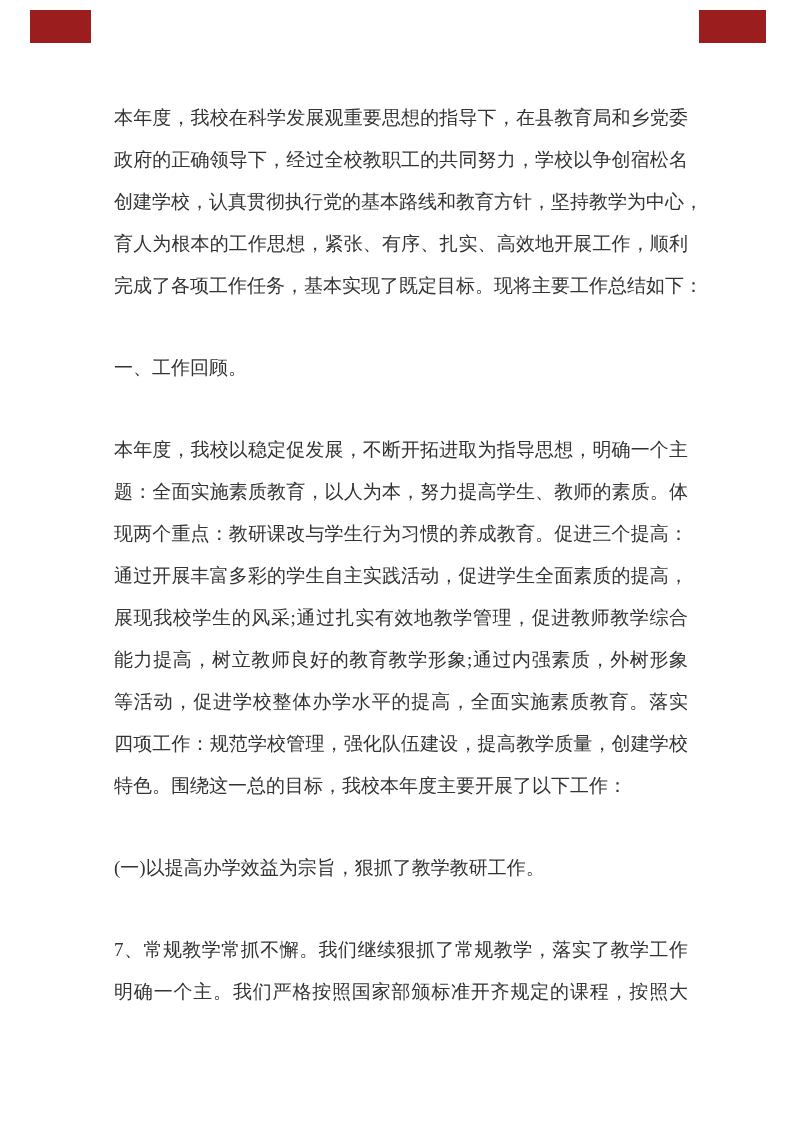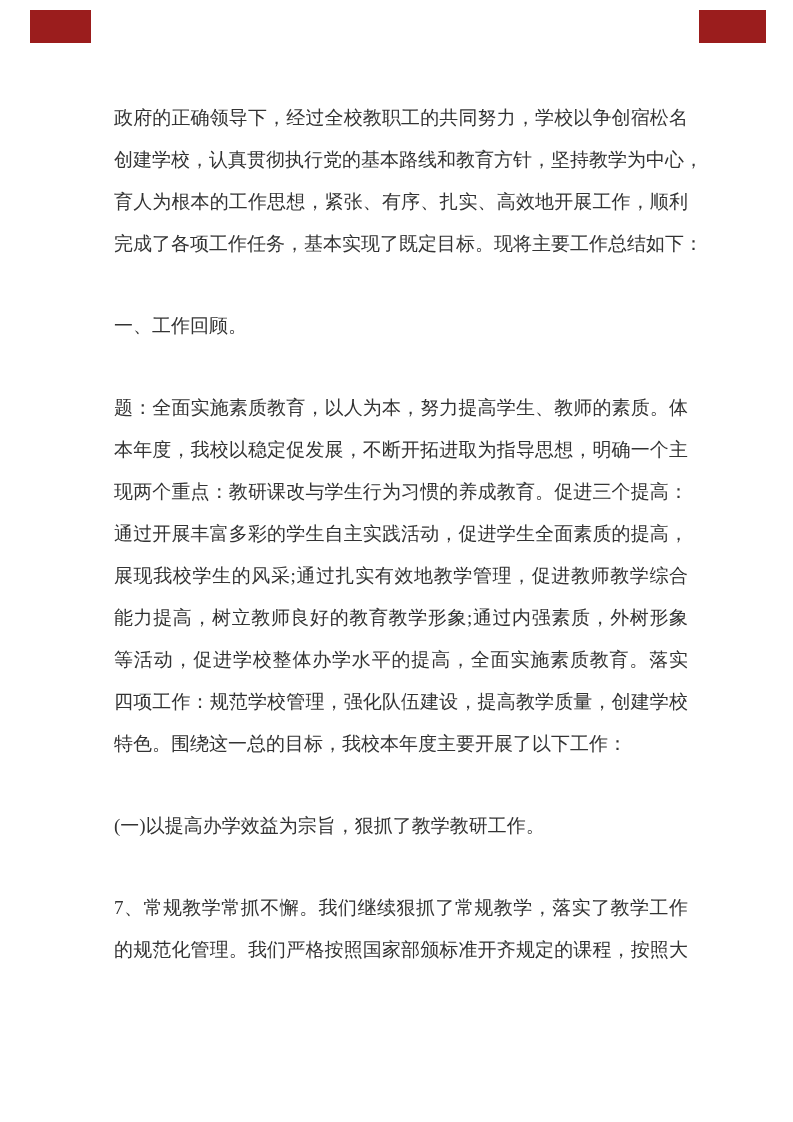--- a/index.html
+++ b/index.html
@@ -46,39 +46,40 @@
 </style>
 </head>
 <body>
 
 <div class="corner-block left" style="background: rgb(155, 29, 29);"></div>
 
 <div class="corner-block right" style="background: rgb(155, 29, 29);"></div>
 
 <div class="doc" style="color: rgb(51, 51, 51);">
     <div class="block">
+      <div class="line fill">本年度，我校在科学发展观重要思想的指导下，在县教育局和乡党委</div>
       <div class="line fill">政府的正确领导下，经过全校教职工的共同努力，学校以争创宿松名</div>
       <div class="line fill">创建学校，认真贯彻执行党的基本路线和教育方针，坚持教学为中心，</div>
       <div class="line fill">育人为根本的工作思想，紧张、有序、扎实、高效地开展工作，顺利</div>
       <div class="line fill">完成了各项工作任务，基本实现了既定目标。现将主要工作总结如下：</div>
     </div>
     <div class="block">
       <div class="line">一、工作回顾。</div>
     </div>
     <div class="block">
+      <div class="line fill">本年度，我校以稳定促发展，不断开拓进取为指导思想，明确一个主</div>
       <div class="line fill">题：全面实施素质教育，以人为本，努力提高学生、教师的素质。体</div>
-      <div class="line fill">本年度，我校以稳定促发展，不断开拓进取为指导思想，明确一个主</div>
       <div class="line fill">现两个重点：教研课改与学生行为习惯的养成教育。促进三个提高：</div>
       <div class="line fill">通过开展丰富多彩的学生自主实践活动，促进学生全面素质的提高，</div>
       <div class="line fill">展现我校学生的风采;通过扎实有效地教学管理，促进教师教学综合</div>
       <div class="line fill">能力提高，树立教师良好的教育教学形象;通过内强素质，外树形象</div>
       <div class="line fill">等活动，促进学校整体办学水平的提高，全面实施素质教育。落实</div>
       <div class="line fill">四项工作：规范学校管理，强化队伍建设，提高教学质量，创建学校</div>
       <div class="line">特色。围绕这一总的目标，我校本年度主要开展了以下工作：</div>
     </div>
     <div class="block">
       <div class="line">(一)以提高办学效益为宗旨，狠抓了教学教研工作。</div>
     </div>
     <div class="block">
       <div class="line fill">7、常规教学常抓不懈。我们继续狠抓了常规教学，落实了教学工作</div>
-      <div class="line fill">的规范化管理。我们严格按照国家部颁标准开齐规定的课程，按照大</div>
+      <div class="line fill">明确一个主。我们严格按照国家部颁标准开齐规定的课程，按照大</div>
     </div>
   </div>
 
 </body></html>

